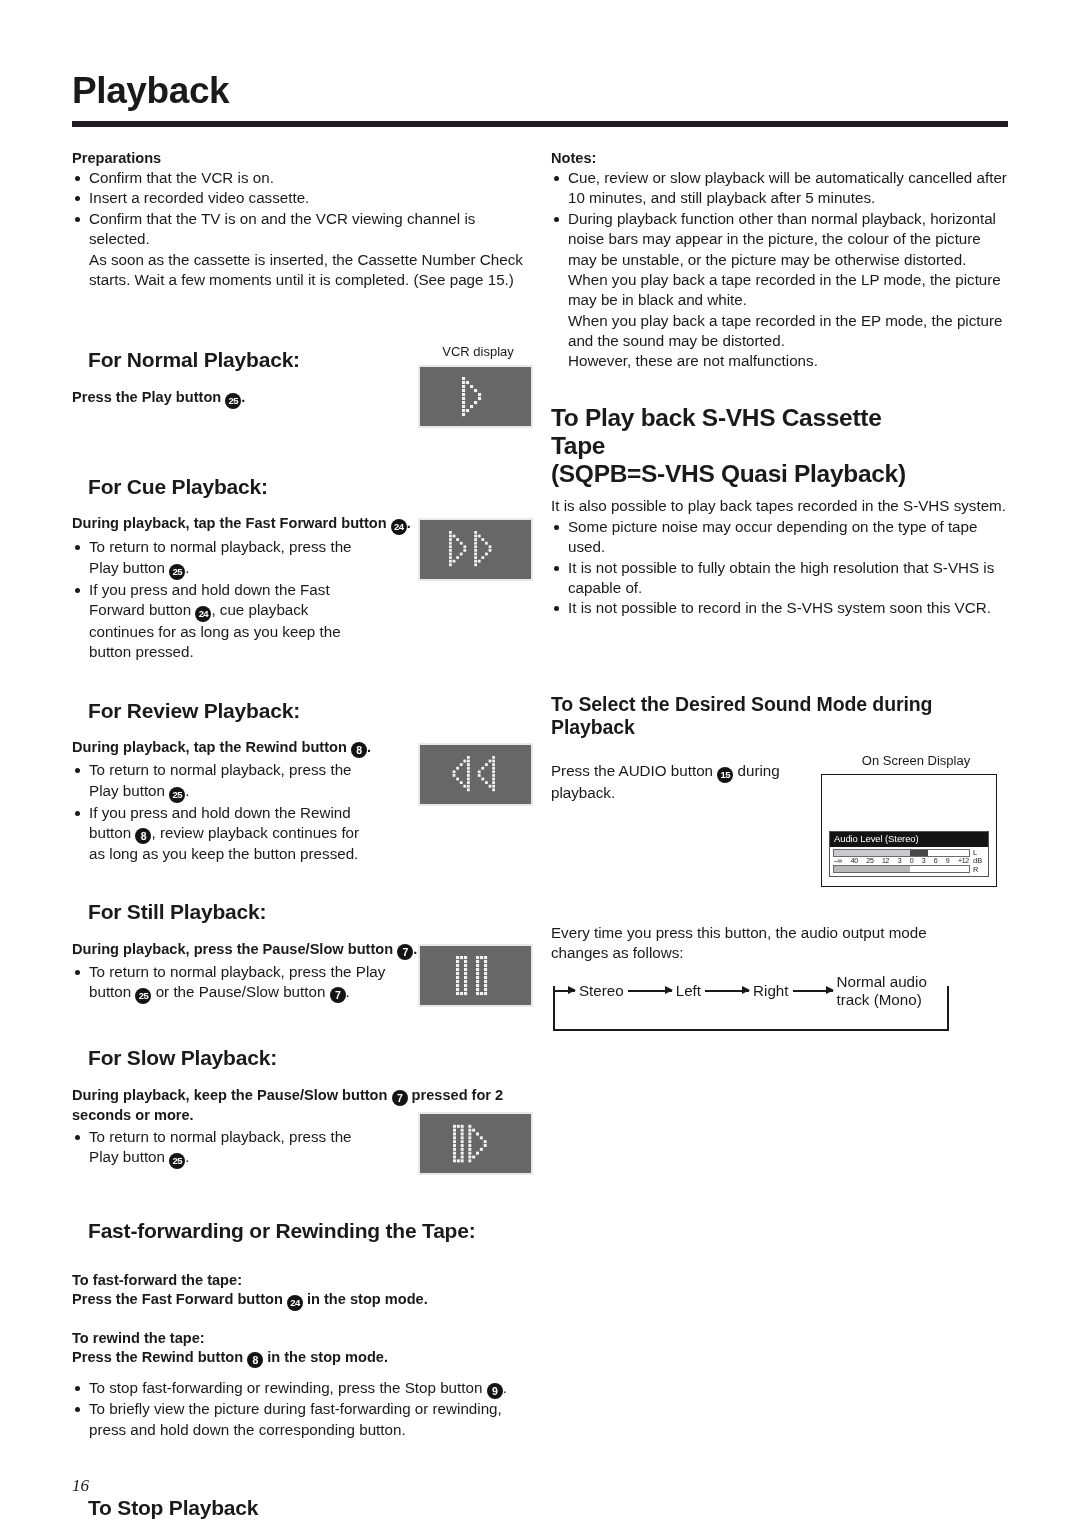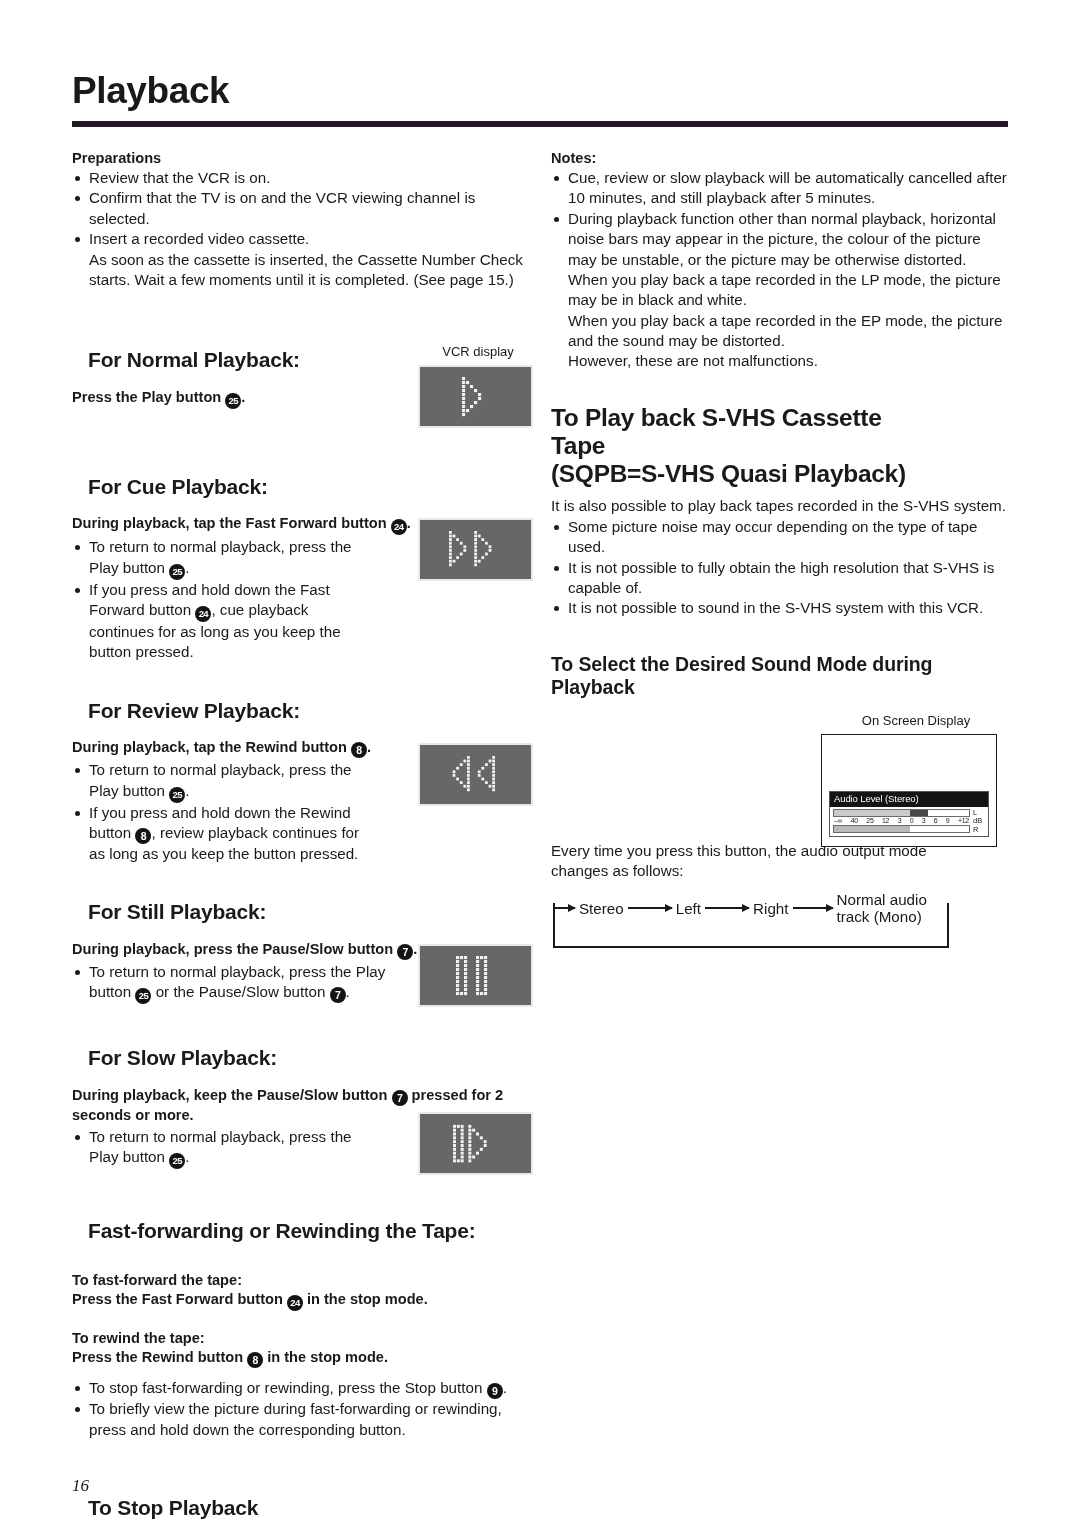--- a/index.html
+++ b/index.html
@@ -270,23 +270,23 @@
   <h1 class="page-title">Playback</h1>
   <div class="title-rule"></div>
 
   <div class="cols">
 
     <div class="col-left">
 
       <div>
         <div class="sub-bold">Preparations</div>
         <ul class="bullets">
-          <li>Review that the VCR is on.</li>
+          <li>Confirm that the VCR is on.</li>
+          <li>Insert a recorded video cassette.</li>
           <li>Confirm that the TV is on and the VCR viewing channel is selected.</li>
-          <li>Insert a recorded video cassette.</li>
         </ul>
         <div class="sub-indent">As soon as the cassette is inserted, the Cassette Number Check starts. Wait a few moments until it is completed. (See page 15.)</div>
       </div>
 
       <div class="sp20"></div>
       <div style="height:22px"></div>
 
       <div style="position:relative;">
         <div class="vcr-label" style="position:absolute; left:346px; top:-4px; width:120px;">VCR display</div>
         <div class="vcr-box" style="position:absolute; left:346px; top:17px; width:115px; height:63px;">
@@ -582,32 +582,33 @@
 
       <div>
         <h2 class="sec-right">To Play back S-VHS Cassette</h2>
         <h2 class="sec-right">Tape</h2>
         <h2 class="sec-right">(SQPB=S-VHS Quasi Playback)</h2>
         <div style="height:9px"></div>
         <div class="body-text">It is also possible to play back tapes recorded in the S-VHS system.</div>
         <ul class="bullets">
           <li>Some picture noise may occur depending on the type of tape used.</li>
           <li>It is not possible to fully obtain the high resolution that S-VHS is capable of.</li>
-          <li>It is not possible to sound in the S-VHS system with this VCR.</li>
+          <li>It is not possible to record in the S-VHS system soon this VCR.</li>
         </ul>
       </div>
 
       <div style="height:34px"></div>
 
-      <div style="position:relative;">
+      <div style="position:relative;margin-top:40px;">
         <h2 class="sec-right-sm">To Select the Desired Sound Mode during</h2>
         <h2 class="sec-right-sm">Playback</h2>
 
         <div style="height:22px"></div>
 
+        <div class="body-text" style="width:250px"><span>Press the AUDIO button </span><span class="refnum wide">15</span><span> during playback.</span></div>
 
         <div style="position:absolute; left:270px; top:60px; width:190px;">
           <div class="osd-label">On Screen Display</div>
           <div class="osd-frame" style="margin-top:6px;">
             <div class="osd-inner">
               <div class="osd-title">Audio Level (Stereo)</div>
               <div class="osd-meters">
                 <div class="meter-stack">
                   <div class="meter-bar">
                     <div class="meter-fill-l1"></div>

